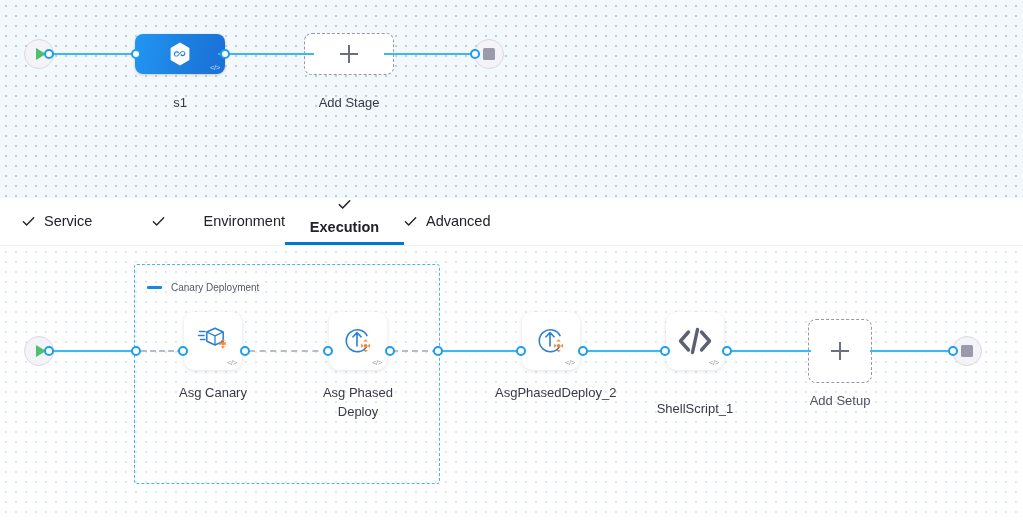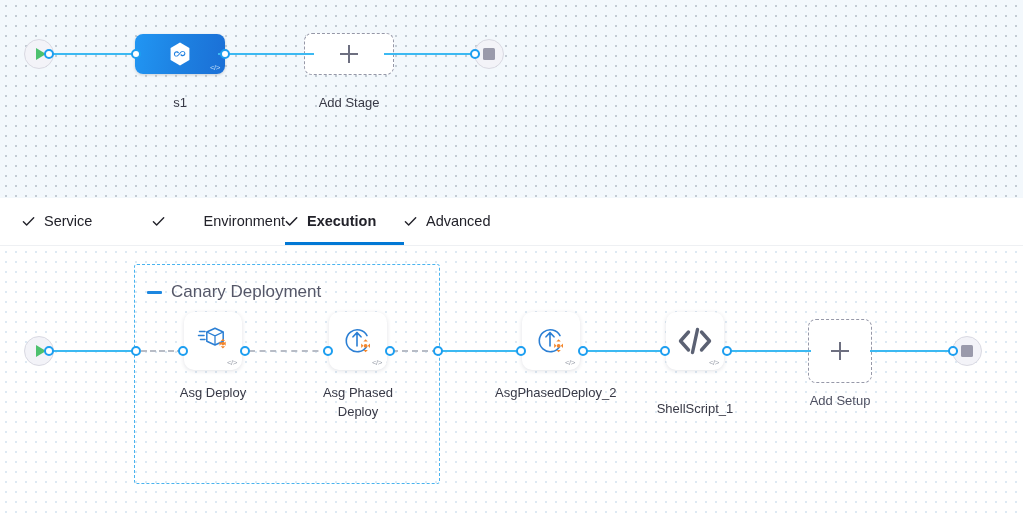--- a/index.html
+++ b/index.html
@@ -104,21 +104,21 @@
     position:absolute;right:5px;bottom:3px;color:#9da2ad;font-size:8px;letter-spacing:-.5px;
   }
 
   
   .groupbox{
     position:absolute;box-sizing:border-box;
     border:1.3px dashed #4ab4ef;border-radius:3px;background:transparent;z-index:1;
   }
   .group-header{
     position:absolute;display:flex;align-items:center;gap:9px;
-    font-size:17px;color:#555768;z-index:5;
+    font-size:10px;color:#555768;z-index:5;
   }
   .minus-icon{width:15px;height:3px;background:#1c87e0;border-radius:1px;display:block;}
 </style>
 </head>
 <body>
 
 <div class="app">
 
   <div class="canvas canvas-top">
 
@@ -159,21 +159,21 @@
           <path d="M1.5 7.2 5 10.8 12.6 3" stroke="#22222a" stroke-width="1.5" fill="none" stroke-linecap="round" stroke-linejoin="round"></path>
         </svg>
       <span class="tab-label">Service</span>
     </div>
     <div class="tab" style="width:133px;justify-content:space-between;">
       <svg class="check" viewBox="0 0 14 14">
           <path d="M1.5 7.2 5 10.8 12.6 3" stroke="#22222a" stroke-width="1.5" fill="none" stroke-linecap="round" stroke-linejoin="round"></path>
         </svg>
       <span class="tab-label">Environment</span>
     </div>
-    <div class="tab active" style="width:119px;">
+    <div class="tab active" style="width:119px;flex-direction:column;">
       <svg class="check" viewBox="0 0 14 14">
           <path d="M1.5 7.2 5 10.8 12.6 3" stroke="#22222a" stroke-width="1.7" fill="none" stroke-linecap="round" stroke-linejoin="round"></path>
         </svg>
       <span class="tab-label">Execution</span>
     </div>
     <div class="tab" style="width:120px;text-align:center;">
       <svg class="check" viewBox="0 0 14 14">
           <path d="M1.5 7.2 5 10.8 12.6 3" stroke="#22222a" stroke-width="1.5" fill="none" stroke-linecap="round" stroke-linejoin="round"></path>
         </svg>
       <span class="tab-label">Advanced</span>
@@ -219,21 +219,21 @@
           <path d="M23.5 17.4l2.3 2.2-2.3 2.2z"></path>
           <path d="M31.3 17.4l-2.3 2.2 2.3 2.2z" transform="translate(-1.6,0)"></path>
           <path d="M26.9 14.2l2.2 2.3h-4.4z" transform="translate(0,.6)"></path>
           <path d="M26.9 25.1l2.2-2.3h-4.4z" transform="translate(0,-.6)"></path>
           <circle cx="26.9" cy="19.6" r="1.8"></circle>
         </g>
       </svg>
       <span class="codebadge">&lt;/&gt;</span>
     </div>
     <div class="dot" style="left:240px;top:100px;"></div>
-    <div class="node-label" style="left:158px;top:137px;width:110px;">Asg Deploy</div>
+    <div class="node-label" style="left:158px;top:137px;width:110px;">Asg Canary</div>
 
     <div class="dot" style="left:323px;top:100px;"></div>
     <div class="step-node" style="left:329px;top:66px;">
       <svg width="34" height="34" viewBox="0 0 34 34">
         <path d="M25.6 22.6A11 11 0 1 1 26 11.6" stroke="#2b7fd4" stroke-width="1.6" fill="none" stroke-linecap="round"></path>
         <path d="M16 22V9.4M16 8.6l-4 4.2M16 8.6l4 4.2" stroke="#2b7fd4" stroke-width="1.6" fill="none" stroke-linecap="round" stroke-linejoin="round"></path>
         <g fill="#f4862c">
           <path d="M20.2 19.6l2.2 2.2-2.2 2.2z"></path>
           <path d="M29 19.6l-2.2 2.2 2.2 2.2z"></path>
           <path d="M24.6 15.3l2.2 2.3h-4.4z"></path>

